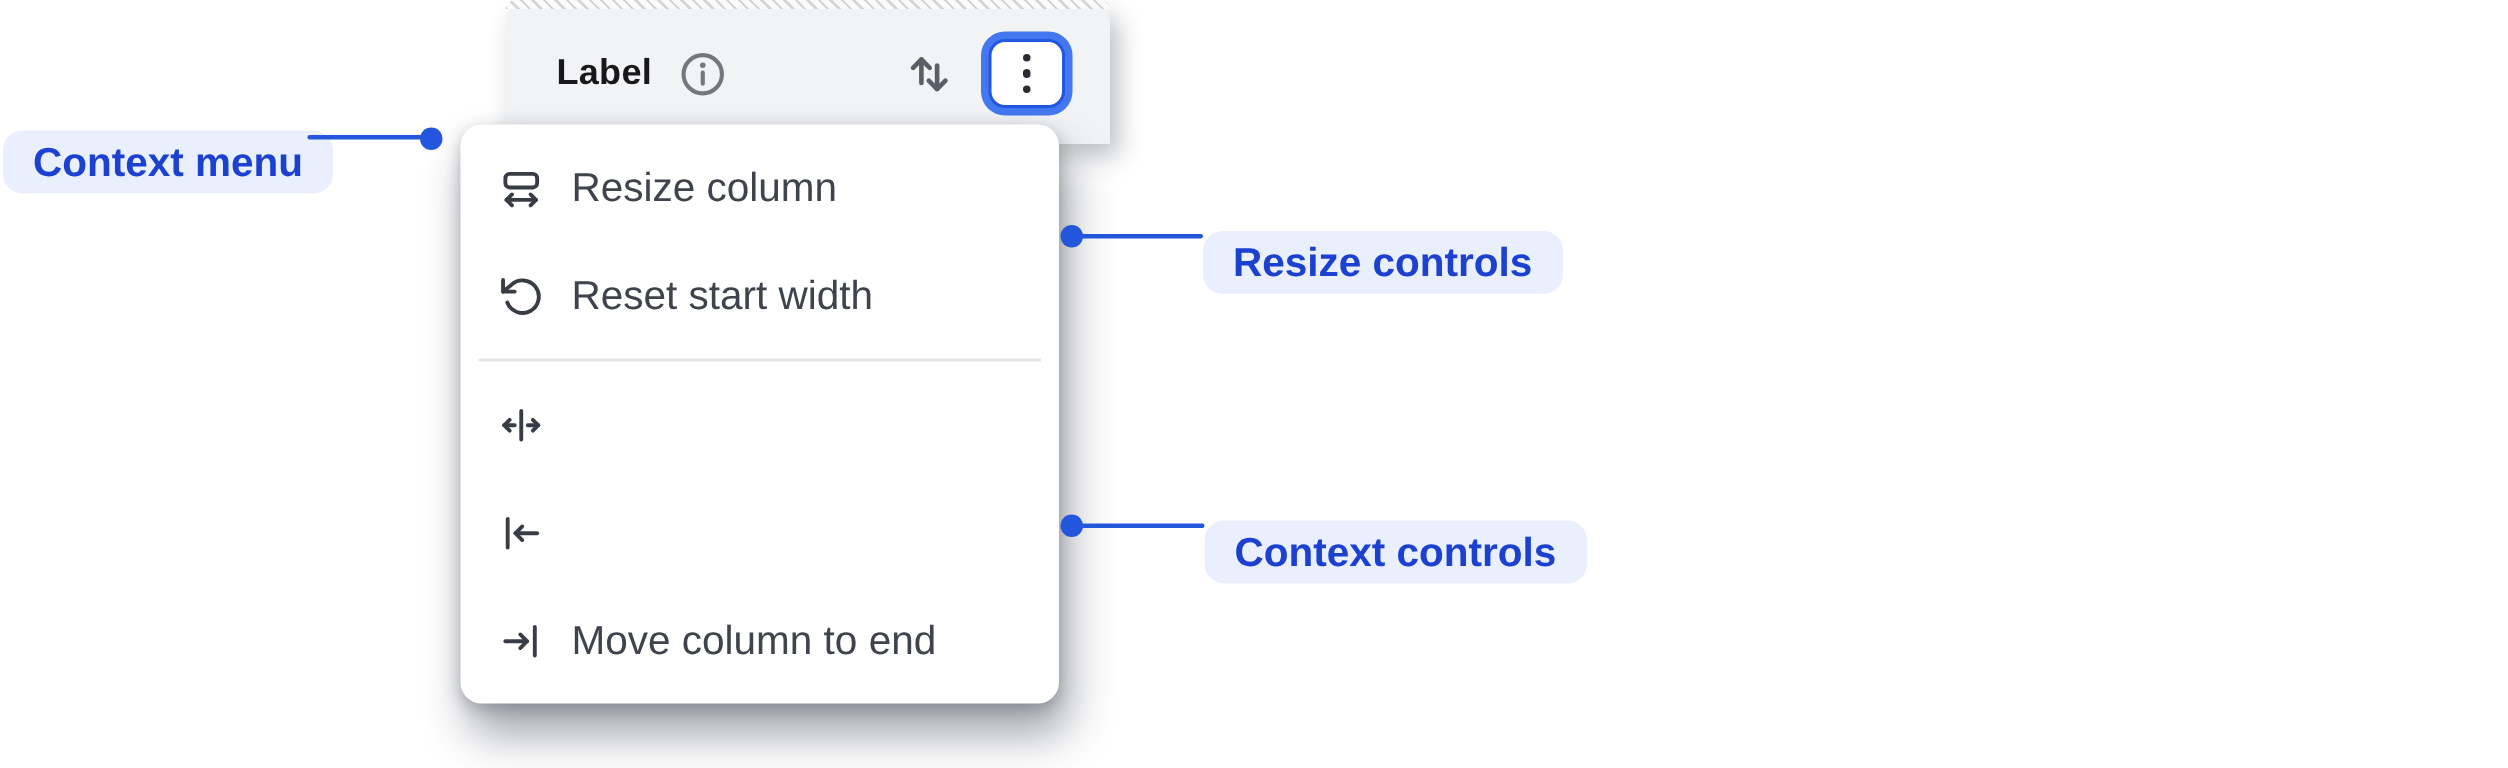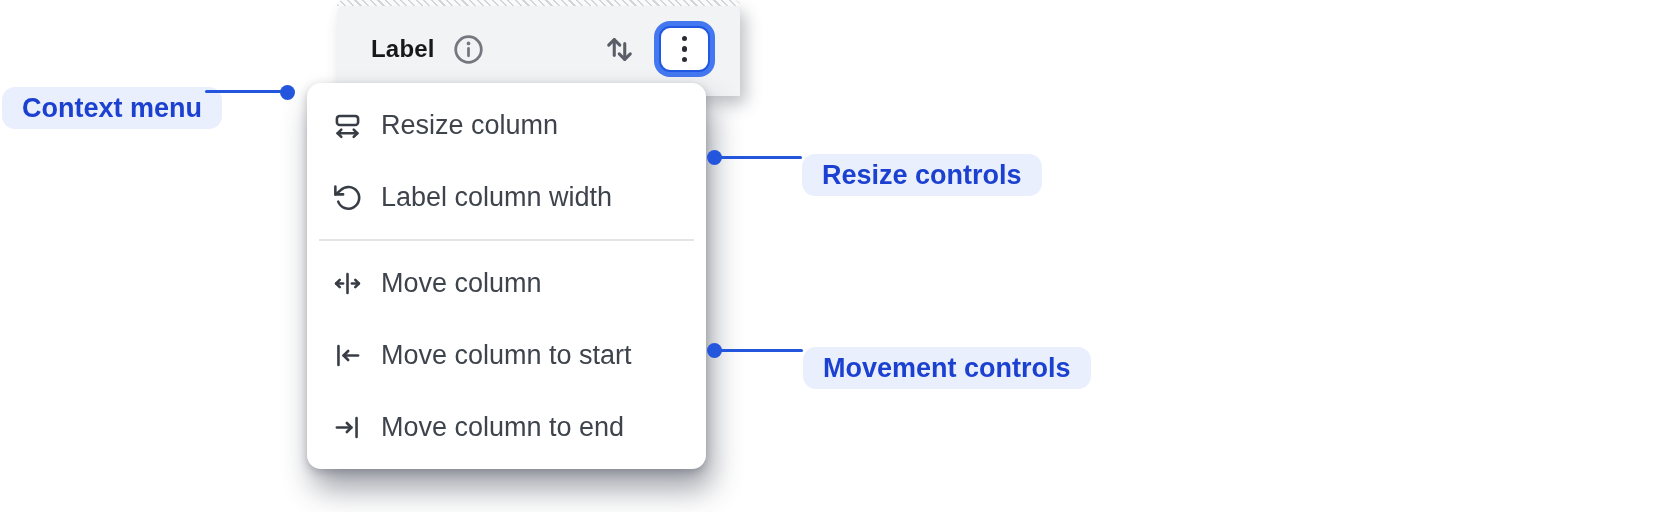--- a/index.html
+++ b/index.html
@@ -96,44 +96,42 @@
         </span>
         <span class="mi-label">Resize column</span>
       </div>
       <div class="menu-item">
         <span class="mi-icon">
           <svg width="31" height="31" viewBox="0 0 24 24" fill="none" stroke="currentColor" stroke-width="2" stroke-linecap="round" stroke-linejoin="round">
             <polyline points="2.6 3.6 2.6 9.6 8.6 9.6"></polyline>
             <path d="M4.8 15.2a8.4 8.4 0 1 0 1.9-8.9L2.6 9.6"></path>
           </svg>
         </span>
-        <span class="mi-label">Label column width</span>
+        <span class="mi-label">Reset start width</span>
       </div>
       <div class="menu-divider"></div>
       <div class="menu-item">
         <span class="mi-icon">
           <svg width="31" height="31" viewBox="0 0 24 24" fill="none" stroke="currentColor" stroke-width="2" stroke-linecap="round" stroke-linejoin="round">
             <path d="M12 4.6v14.8"></path>
             <path d="M8.6 12H3.2"></path>
             <path d="M6 9.2L3.2 12 6 14.8"></path>
             <path d="M15.4 12h5.4"></path>
             <path d="M18 9.2l2.8 2.8L18 14.8"></path>
           </svg>
         </span>
-        <span class="mi-label">Move column</span>
       </div>
       <div class="menu-item">
         <span class="mi-icon">
           <svg width="31" height="31" viewBox="0 0 24 24" fill="none" stroke="currentColor" stroke-width="2" stroke-linecap="round" stroke-linejoin="round">
             <path d="M5 4.6v14.8"></path>
             <path d="M20.2 12H9"></path>
             <path d="M12.5 8.5L9 12l3.5 3.5"></path>
           </svg>
         </span>
-        <span class="mi-label">Move column to start</span>
       </div>
       <div class="menu-item">
         <span class="mi-icon">
           <svg width="31" height="31" viewBox="0 0 24 24" fill="none" stroke="currentColor" stroke-width="2" stroke-linecap="round" stroke-linejoin="round">
             <path d="M19 4.6v14.8"></path>
             <path d="M3.8 12H15"></path>
             <path d="M11.5 8.5L15 12l-3.5 3.5"></path>
           </svg>
         </span>
         <span class="mi-label">Move column to end</span>
@@ -143,15 +141,15 @@
   <div class="pill" style="left:2px;top:70px;">Context menu</div>
   <div class="callout-line" style="left:205px;top:90px;width:77px;"></div>
   <div class="callout-dot" style="left:280px;top:85px;"></div>
 
   <div class="callout-dot" style="left:707px;top:150px;"></div>
   <div class="callout-line" style="left:716px;top:156px;width:86px;"></div>
   <div class="pill" style="left:802px;top:137px;text-align:right;">Resize controls</div>
 
   <div class="callout-dot" style="left:707px;top:343px;"></div>
   <div class="callout-line" style="left:716px;top:349px;width:87px;"></div>
-  <div class="pill" style="left:803px;top:330px;">Movement controls</div>
+  <div class="pill" style="left:803px;top:330px;">Context controls</div>
 
 </div>
 
 </body></html>

